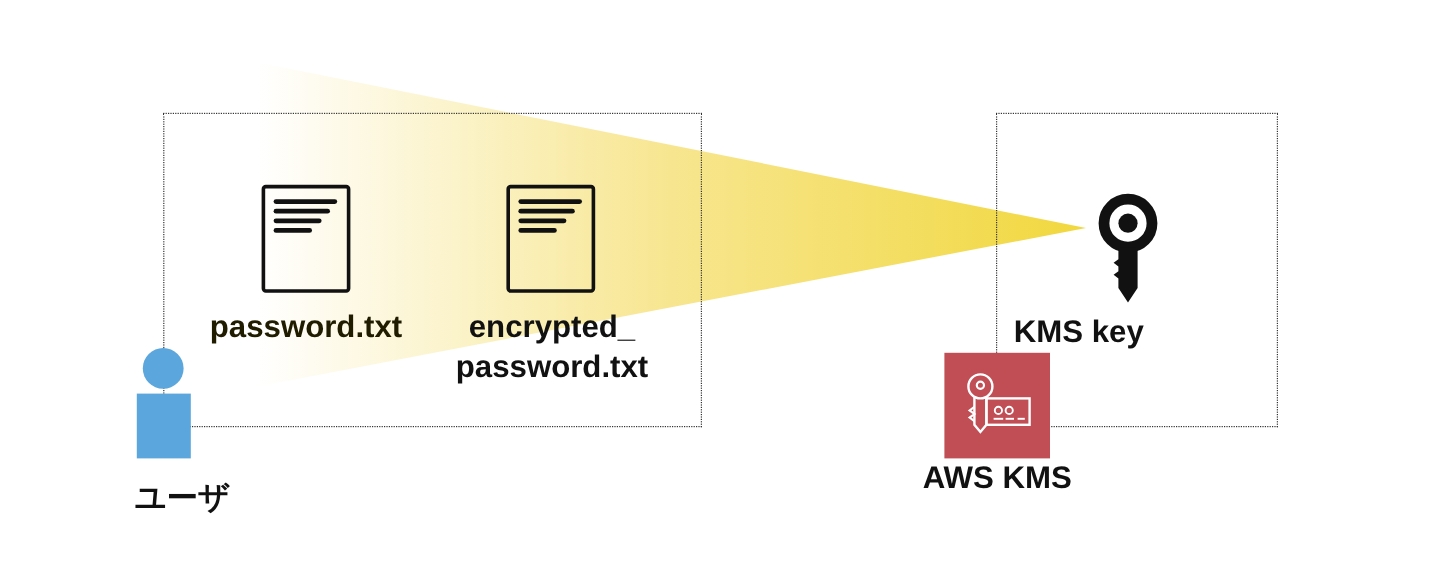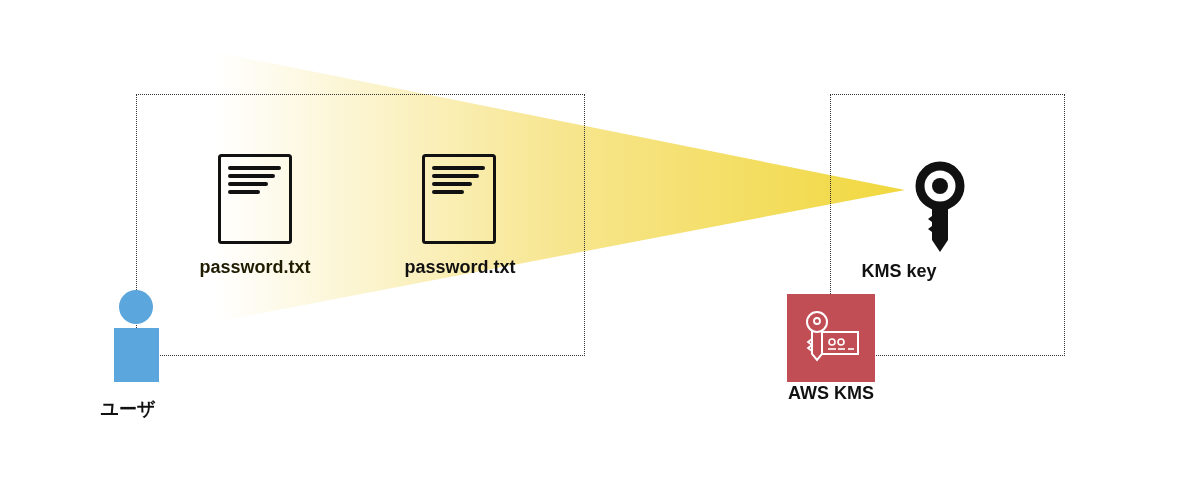--- a/index.html
+++ b/index.html
@@ -1,20 +1,20 @@
 <!DOCTYPE html>
 <html><head>
 <meta charset="utf-8">
 <style>
   html, body { margin:0; padding:0; background:#ffffff; }
   body { width:1200px; height:487px; position:relative; overflow:hidden;
          font-family:"Liberation Sans", sans-serif; }
   .abs { position:absolute; }
   .box { position:absolute; border:1.6px dotted #333; box-sizing:border-box; }
-  .label { position:absolute; font-weight:bold; font-size:18px; color:#111;
+  .label { position:absolute; font-weight:bold; font-size:26px; color:#111;
            text-align:center; line-height:1.25; font-family:"Liberation Sans", sans-serif; }
   svg { position:absolute; overflow:visible; }
 </style>
 </head>
 <body>
 
 <svg width="1200" height="487" style="left:0;top:0;">
   <defs>
     <linearGradient id="beamGrad" x1="215" y1="0" x2="900" y2="0" gradientUnits="userSpaceOnUse">
       <stop offset="0" stop-color="#ffffff"></stop>
@@ -40,28 +40,29 @@
 <div class="label" style="left:160px;top:256px;width:190px;color:#1f1c00;">password.txt</div>
 
 <svg width="74" height="90" style="left:422px;top:154px;">
   <rect x="1.5" y="1.5" width="71" height="87" fill="none" stroke="#111" stroke-width="3" rx="2"></rect>
   <line x1="12" y1="14" x2="61" y2="14" stroke="#111" stroke-width="4" stroke-linecap="round"></line>
   <line x1="12" y1="22" x2="55" y2="22" stroke="#111" stroke-width="4" stroke-linecap="round"></line>
   <line x1="12" y1="30" x2="48" y2="30" stroke="#111" stroke-width="4" stroke-linecap="round"></line>
   <line x1="12" y1="38" x2="40" y2="38" stroke="#111" stroke-width="4" stroke-linecap="round"></line>
 </svg>
 <div class="label" style="left:355px;top:256px;width:210px;">
+  <div>encrypted_</div>
   <div>password.txt</div>
 </div>
 
 <svg width="50" height="92" style="left:113px;top:290px;">
   <circle cx="23" cy="17" r="17" fill="#5ba6dc"></circle>
   <rect x="1" y="38" width="45" height="54" fill="#5ba6dc"></rect>
 </svg>
-<div class="label" style="left:80px;top:398px;width:96px;">ユーザ</div>
+<div class="label" style="left:104px;top:398px;width:96px;">ユーザ</div>
 
 <svg width="60" height="95" style="left:910px;top:160px;">
   <circle cx="30" cy="26" r="20" fill="none" stroke="#111" stroke-width="9"></circle>
   <circle cx="30" cy="26" r="8" fill="#111"></circle>
   <path d="M22,46 L38,46 L38,80 L30,92 L22,80 L22,72 L18,69 L22,66 L22,62 L18,59 L22,56 Z" fill="#111"></path>
 </svg>
 <div class="label" style="left:834px;top:260px;width:130px;">KMS key</div>
 
 <div class="abs" style="left:787px;top:294px;width:88px;height:88px;background:#c14e55;">
   <svg width="88" height="88" style="left:0;top:0;">

